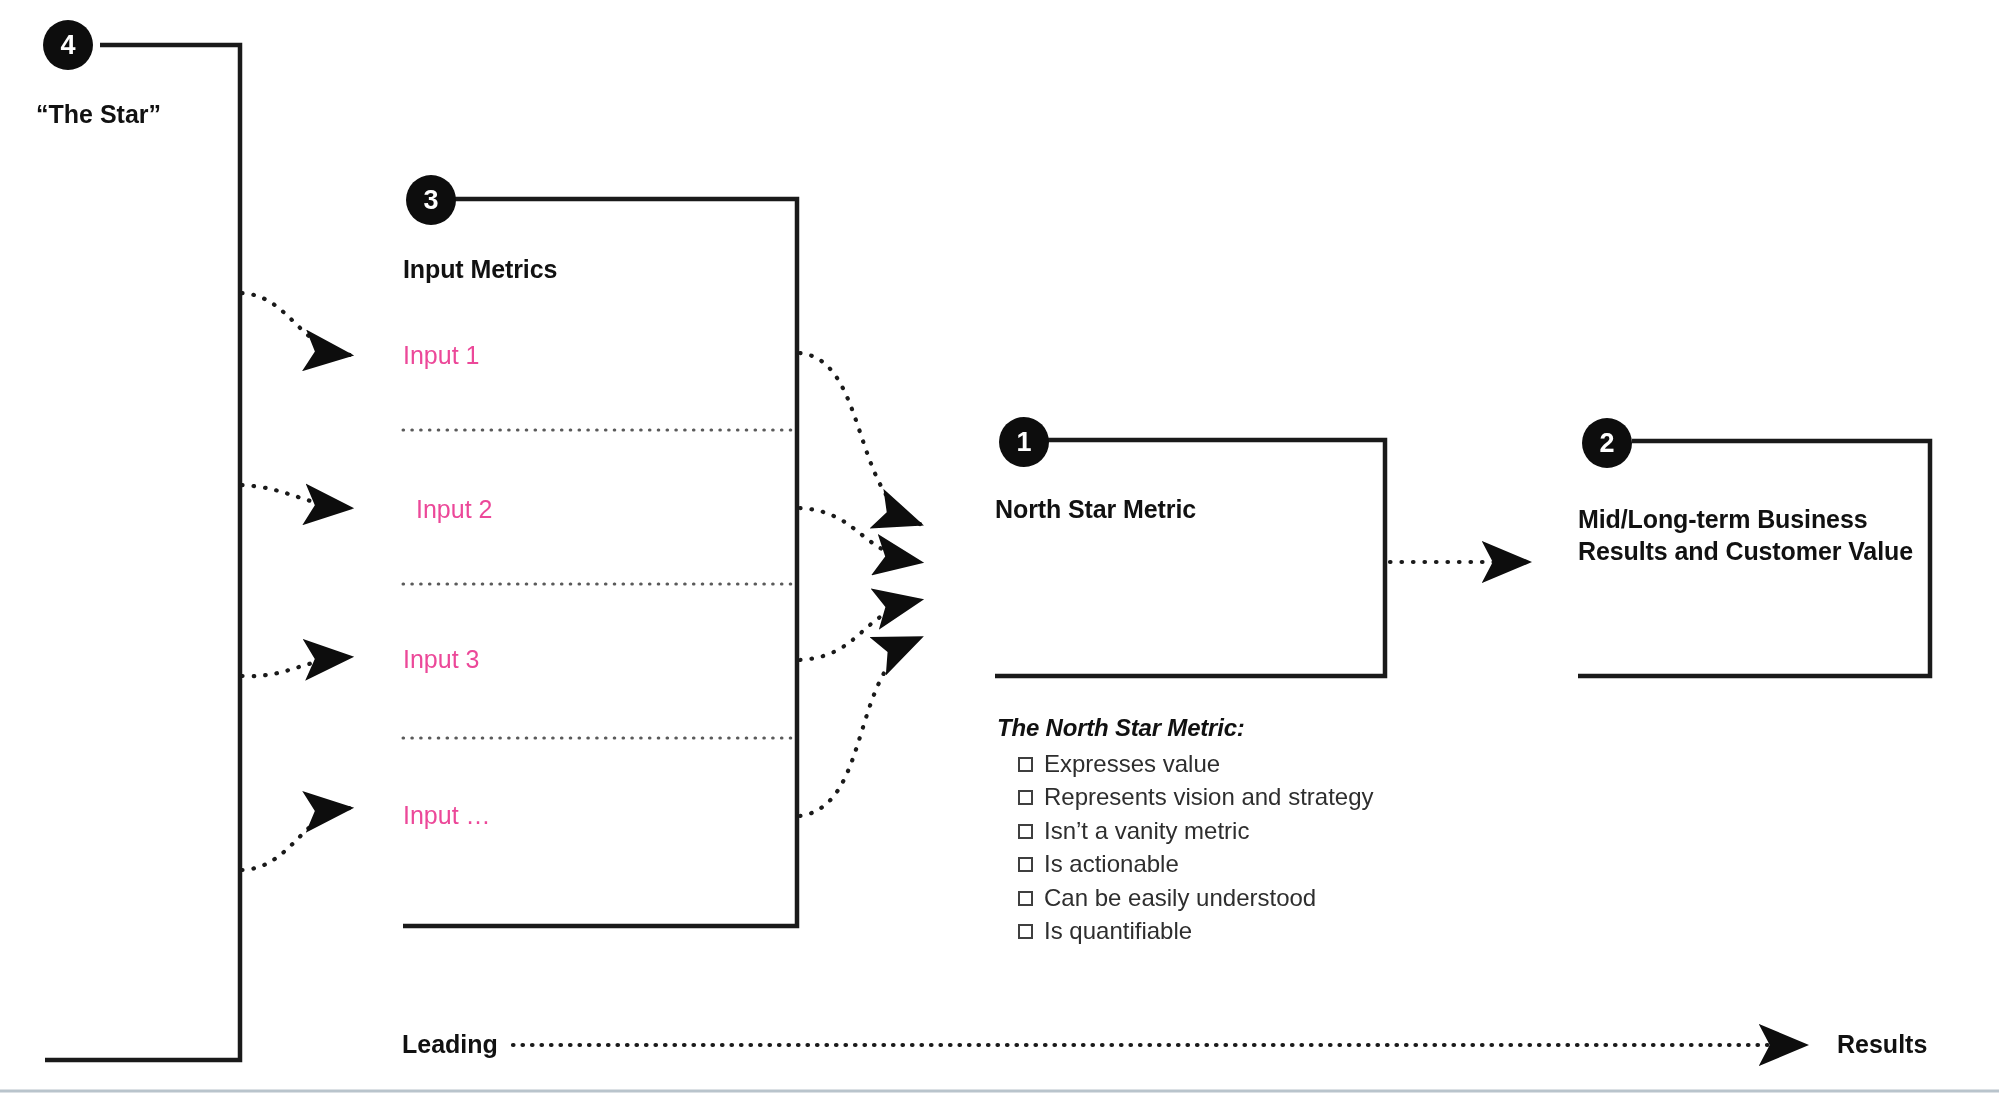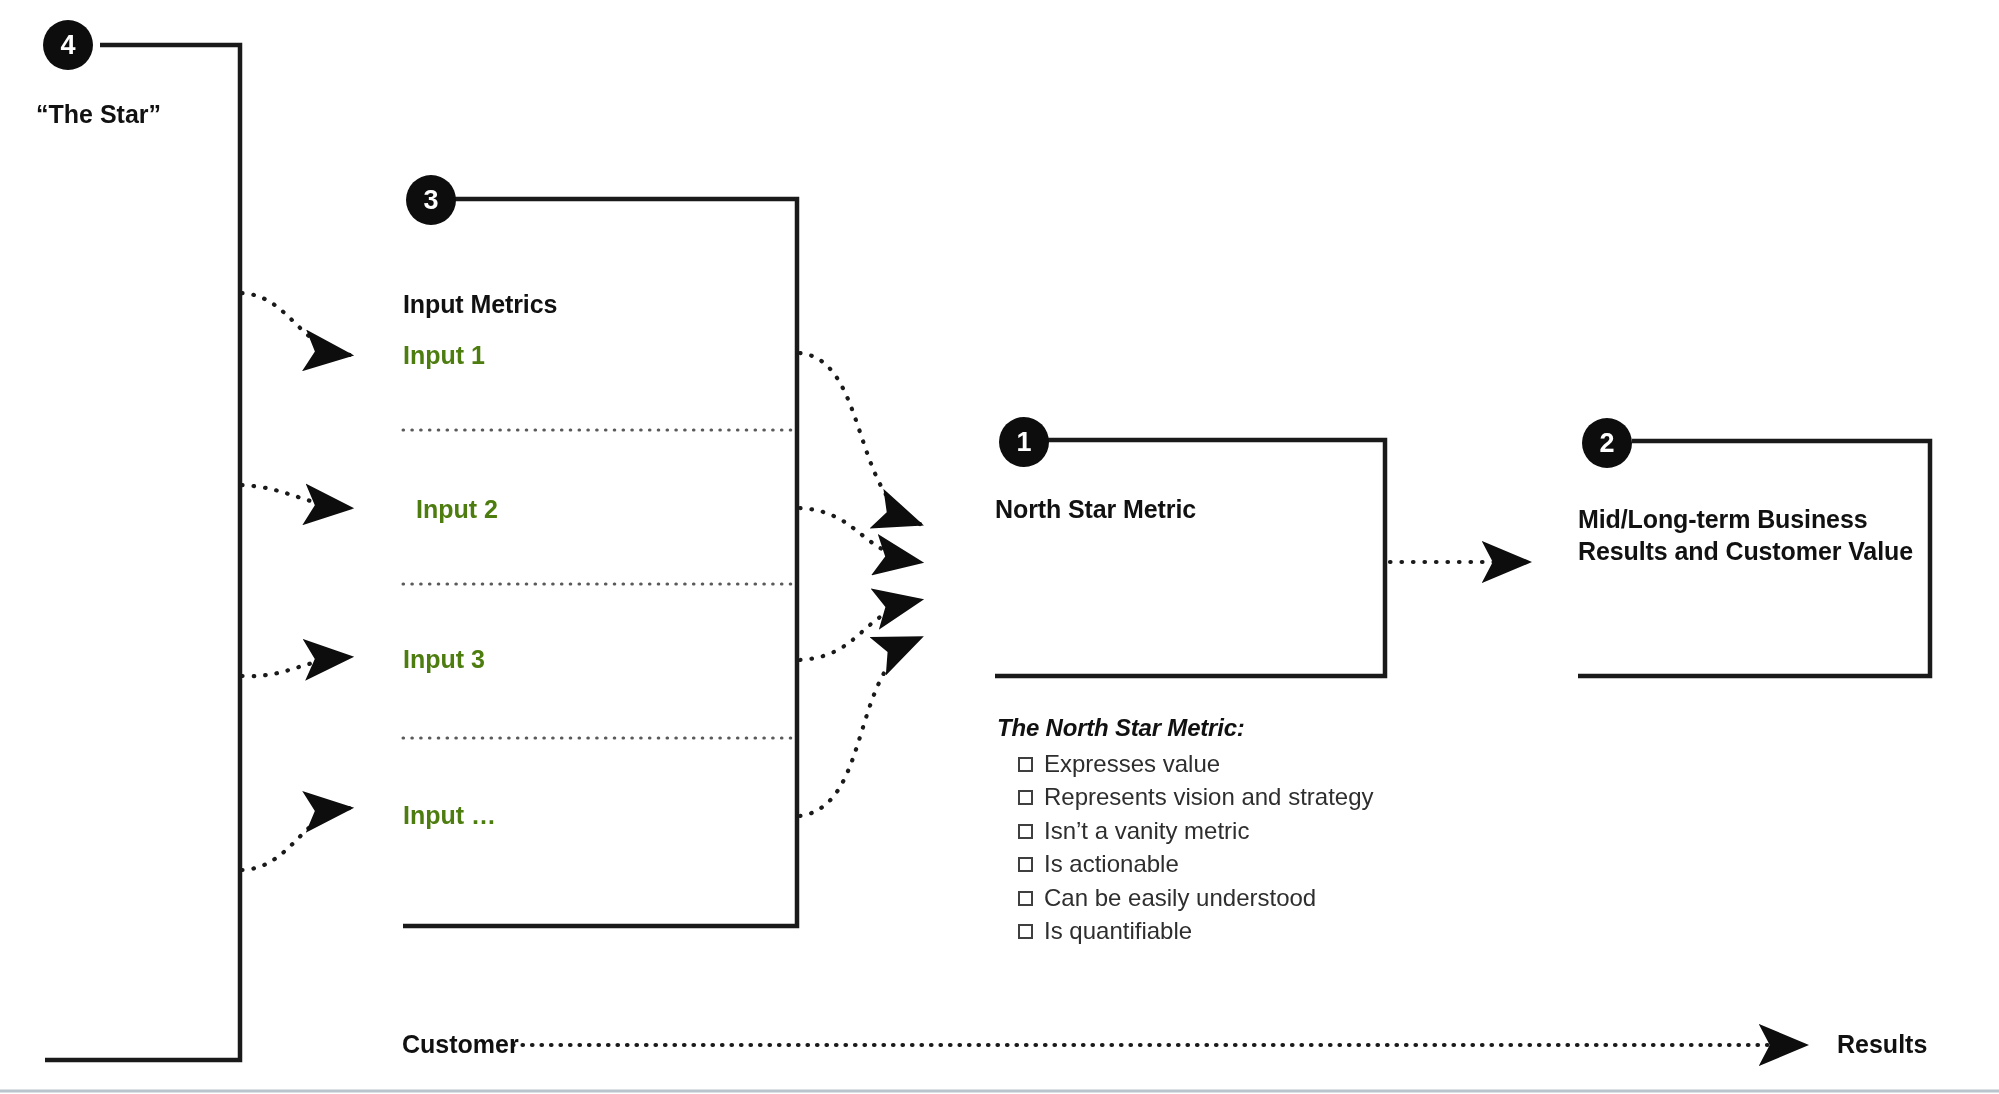--- a/index.html
+++ b/index.html
@@ -56,22 +56,22 @@
   }
   .work-label {
     position: absolute;
     font-size: 25px;
     font-weight: bold;
     color: #111111;
   }
   .input-item {
     position: absolute;
     font-size: 25px;
-    font-weight: bold;
-    color: #4d7c0f;
+    font-weight: normal;
+    color: #ec4899;
     font-family: "Liberation Sans", sans-serif;
   }
   .axis-label {
     position: absolute;
     font-size: 25px;
     font-weight: bold;
     color: #111111;
   }
 
   
@@ -167,21 +167,21 @@
       <line x1="513" y1="1045" x2="1805" y2="1045" stroke="#1a1a1a" stroke-width="4.2" stroke-linecap="round" stroke-dasharray="0.5 9" marker-end="url(#arrowhead)"></line>
     </g>
 
     <line x1="0" y1="1091" x2="1999" y2="1091" stroke="#b9c4cc" stroke-width="3"></line>
   </svg>
 
   <div class="badge" style="left:43px; top:20px;">4</div>
   <div class="work-label" style="left:36px; top:100px;">“The Star”</div>
 
   <div class="badge" style="left:406px; top:175px;">3</div>
-  <div class="box-title" style="left:403px; top:253px;margin-top:35px;">Input Metrics</div>
+  <div class="box-title" style="left:403px; top:253px;">Input Metrics</div>
 
   <div class="input-item" style="left:403px; top:341px;">Input 1</div>
   <div class="input-item" style="left:403px; top:495px;margin-left:13px;">Input 2</div>
   <div class="input-item" style="left:403px; top:645px;">Input 3</div>
   <div class="input-item" style="left:403px; top:801px;">Input …</div>
 
   <div class="badge" style="left:999px; top:417px;">1</div>
   <div class="box-title" style="left:995px; top:493px;">North Star Metric</div>
 
   <div id="checklist">
@@ -210,16 +210,16 @@
     <div class="cl-row">
       <span class="cl-box"></span>
       <span class="cl-text">Is quantifiable</span>
     </div>
   </div>
 
   <div class="badge" style="left:1582px; top:418px;">2</div>
   <div class="box-title" style="left:1578px; top:503px;">Mid/Long-term Business
 Results and Customer Value</div>
 
-  <div class="axis-label" style="left:402px; top:1030px;">Customer</div>
+  <div class="axis-label" style="left:402px; top:1030px;">Leading</div>
   <div class="axis-label" style="left:1837px; top:1030px;">Results</div>
 
 </div>
 
 </body></html>

